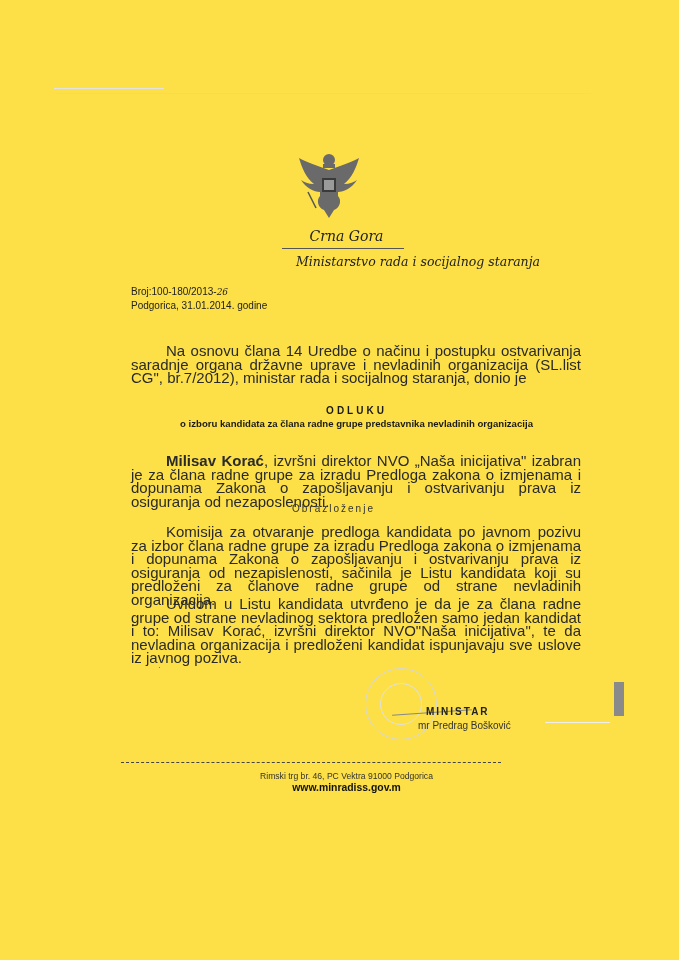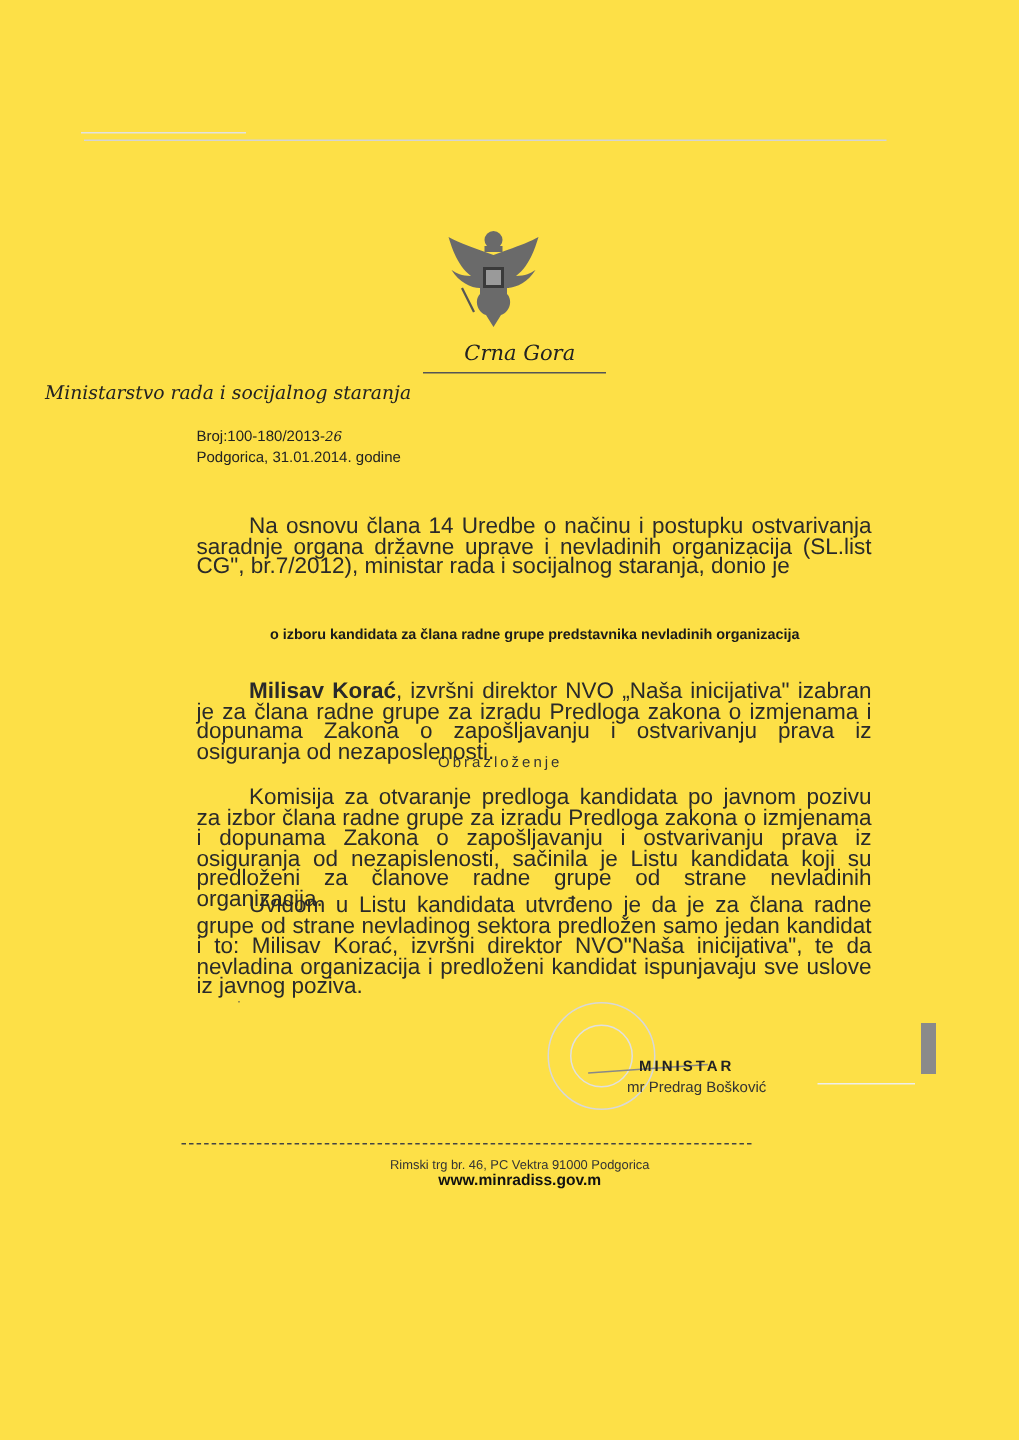--- a/index.html
+++ b/index.html
@@ -3,21 +3,21 @@
 <meta charset="utf-8">
 <style>
   html, body { margin: 0; padding: 0; background: #ffffff; }
   body { width: 679px; height: 960px; position: relative; overflow: hidden; font-family: "Liberation Sans", sans-serif; color: #1a1a1a; }
   .page { position: absolute; left: 0; top: 0; width: 679px; height: 960px; background: #fde047; }
   .top-rule { position: absolute; left: 56px; top: 93px; width: 535px; height: 1px; background: #d4d4d4; }
   .top-rule2 { position: absolute; left: 54px; top: 88px; width: 110px; height: 1px; background: #e2e2e2; }
   .crest { position: absolute; left: 296px; top: 152px; width: 66px; height: 70px; }
   .country { position: absolute; left: 0; width: 679px; top: 228px; text-align: center; font-family: "DejaVu Serif", serif; font-style: italic; font-size: 14px; color: #222; padding-left: 14px; box-sizing: border-box; }
   .header-rule { position: absolute; left: 282px; top: 248px; width: 122px; height: 1px; background: #555; }
-  .ministry { position: absolute; left: 0; width: 540px; top: 254px; text-align: left; font-family: "DejaVu Serif", serif; font-style: italic; font-size: 12.5px; color: #222; padding-left: 30px; box-sizing: border-box; }
+  .ministry { position: absolute; left: 0; width: 540px; top: 254px; text-align: right; font-family: "DejaVu Serif", serif; font-style: italic; font-size: 12.5px; color: #222; padding-left: 30px; box-sizing: border-box; }
   .ref { position: absolute; left: 131px; top: 285px; font-size: 10px; line-height: 13px; color: #222; }
   .ref .hand { font-family: "DejaVu Serif", serif; font-style: italic; font-size: 9px; }
   .para { position: absolute; font-size: 15px; line-height: 13.6px; color: #2a2a2a; text-align: justify; }
   .indent { text-indent: 35px; }
   .title { position: absolute; left: 0; width: 679px; text-align: center; font-weight: bold; font-size: 10px; letter-spacing: 3px; top: 405px; padding-left: 34px; box-sizing: border-box; }
   .subtitle { position: absolute; left: 0; width: 679px; text-align: center; font-weight: bold; font-size: 9.6px; top: 418px; padding-left: 34px; box-sizing: border-box; }
   .section { position: absolute; left: 0; width: 621px; text-align: center; font-size: 10px; letter-spacing: 2px; top: 503px; padding-left: 46px; box-sizing: border-box; color: #333; }
   .stamp { position: absolute; left: 365px; top: 668px; width: 70px; height: 70px; border-radius: 50%; border: 1px solid #d8d8d8; }
   .stamp-inner { position: absolute; left: 380px; top: 683px; width: 40px; height: 40px; border-radius: 50%; border: 1px solid #e0e0e0; }
   .sig-title { position: absolute; left: 426px; top: 706px; font-weight: bold; font-size: 10px; letter-spacing: 2px; color: #222; }
@@ -52,20 +52,21 @@
   <div class="header-rule"></div>
   <div class="ministry">Ministarstvo rada i socijalnog staranja</div>
 
   <div class="ref">
     <div><span>Broj:100-180/2013-</span><span class="hand">26</span></div>
     <div>Podgorica, 31.01.2014. godine</div>
   </div>
 
   <div class="para indent" style="left:131px; top:344px; width:450px;">Na osnovu člana 14 Uredbe o načinu i postupku ostvarivanja saradnje organa državne uprave i nevladinih organizacija (SL.list CG", br.7/2012), ministar rada i socijalnog staranja,  donio je</div>
 
+  <div class="title">ODLUKU</div>
   <div class="subtitle">o izboru kandidata za člana radne grupe predstavnika nevladinih organizacija</div>
 
   <div class="para indent" style="left:131px; top:454px; width:450px;"><b>Milisav Korać</b><span>, izvršni direktor NVO „Naša inicijativa" izabran je  za člana radne grupe za izradu Predloga zakona o izmjenama i dopunama Zakona o zapošljavanju i ostvarivanju prava iz osiguranja od nezaposlenosti.</span></div>
 
   <div class="section">Obrazloženje</div>
 
   <div class="para indent" style="left:131px; top:525px; width:450px;">Komisija za otvaranje predloga kandidata  po javnom pozivu za izbor člana radne grupe za izradu Predloga zakona o izmjenama i dopunama Zakona o zapošljavanju i ostvarivanju prava iz osiguranja od nezapislenosti, sačinila je Listu kandidata koji su predloženi za članove radne grupe od strane nevladinih organizacija.</div>
   <div class="para indent" style="left:131px; top:597px; width:450px;">Uvidom u Listu kandidata utvrđeno je da je za člana radne grupe od strane nevladinog sektora predložen samo jedan kandidat i to: Milisav Korać, izvršni direktor NVO"Naša inicijativa", te da nevladina organizacija i predloženi kandidat ispunjavaju sve uslove iz javnog poziva.</div>
 
   <div class="dot-mark">·</div>

